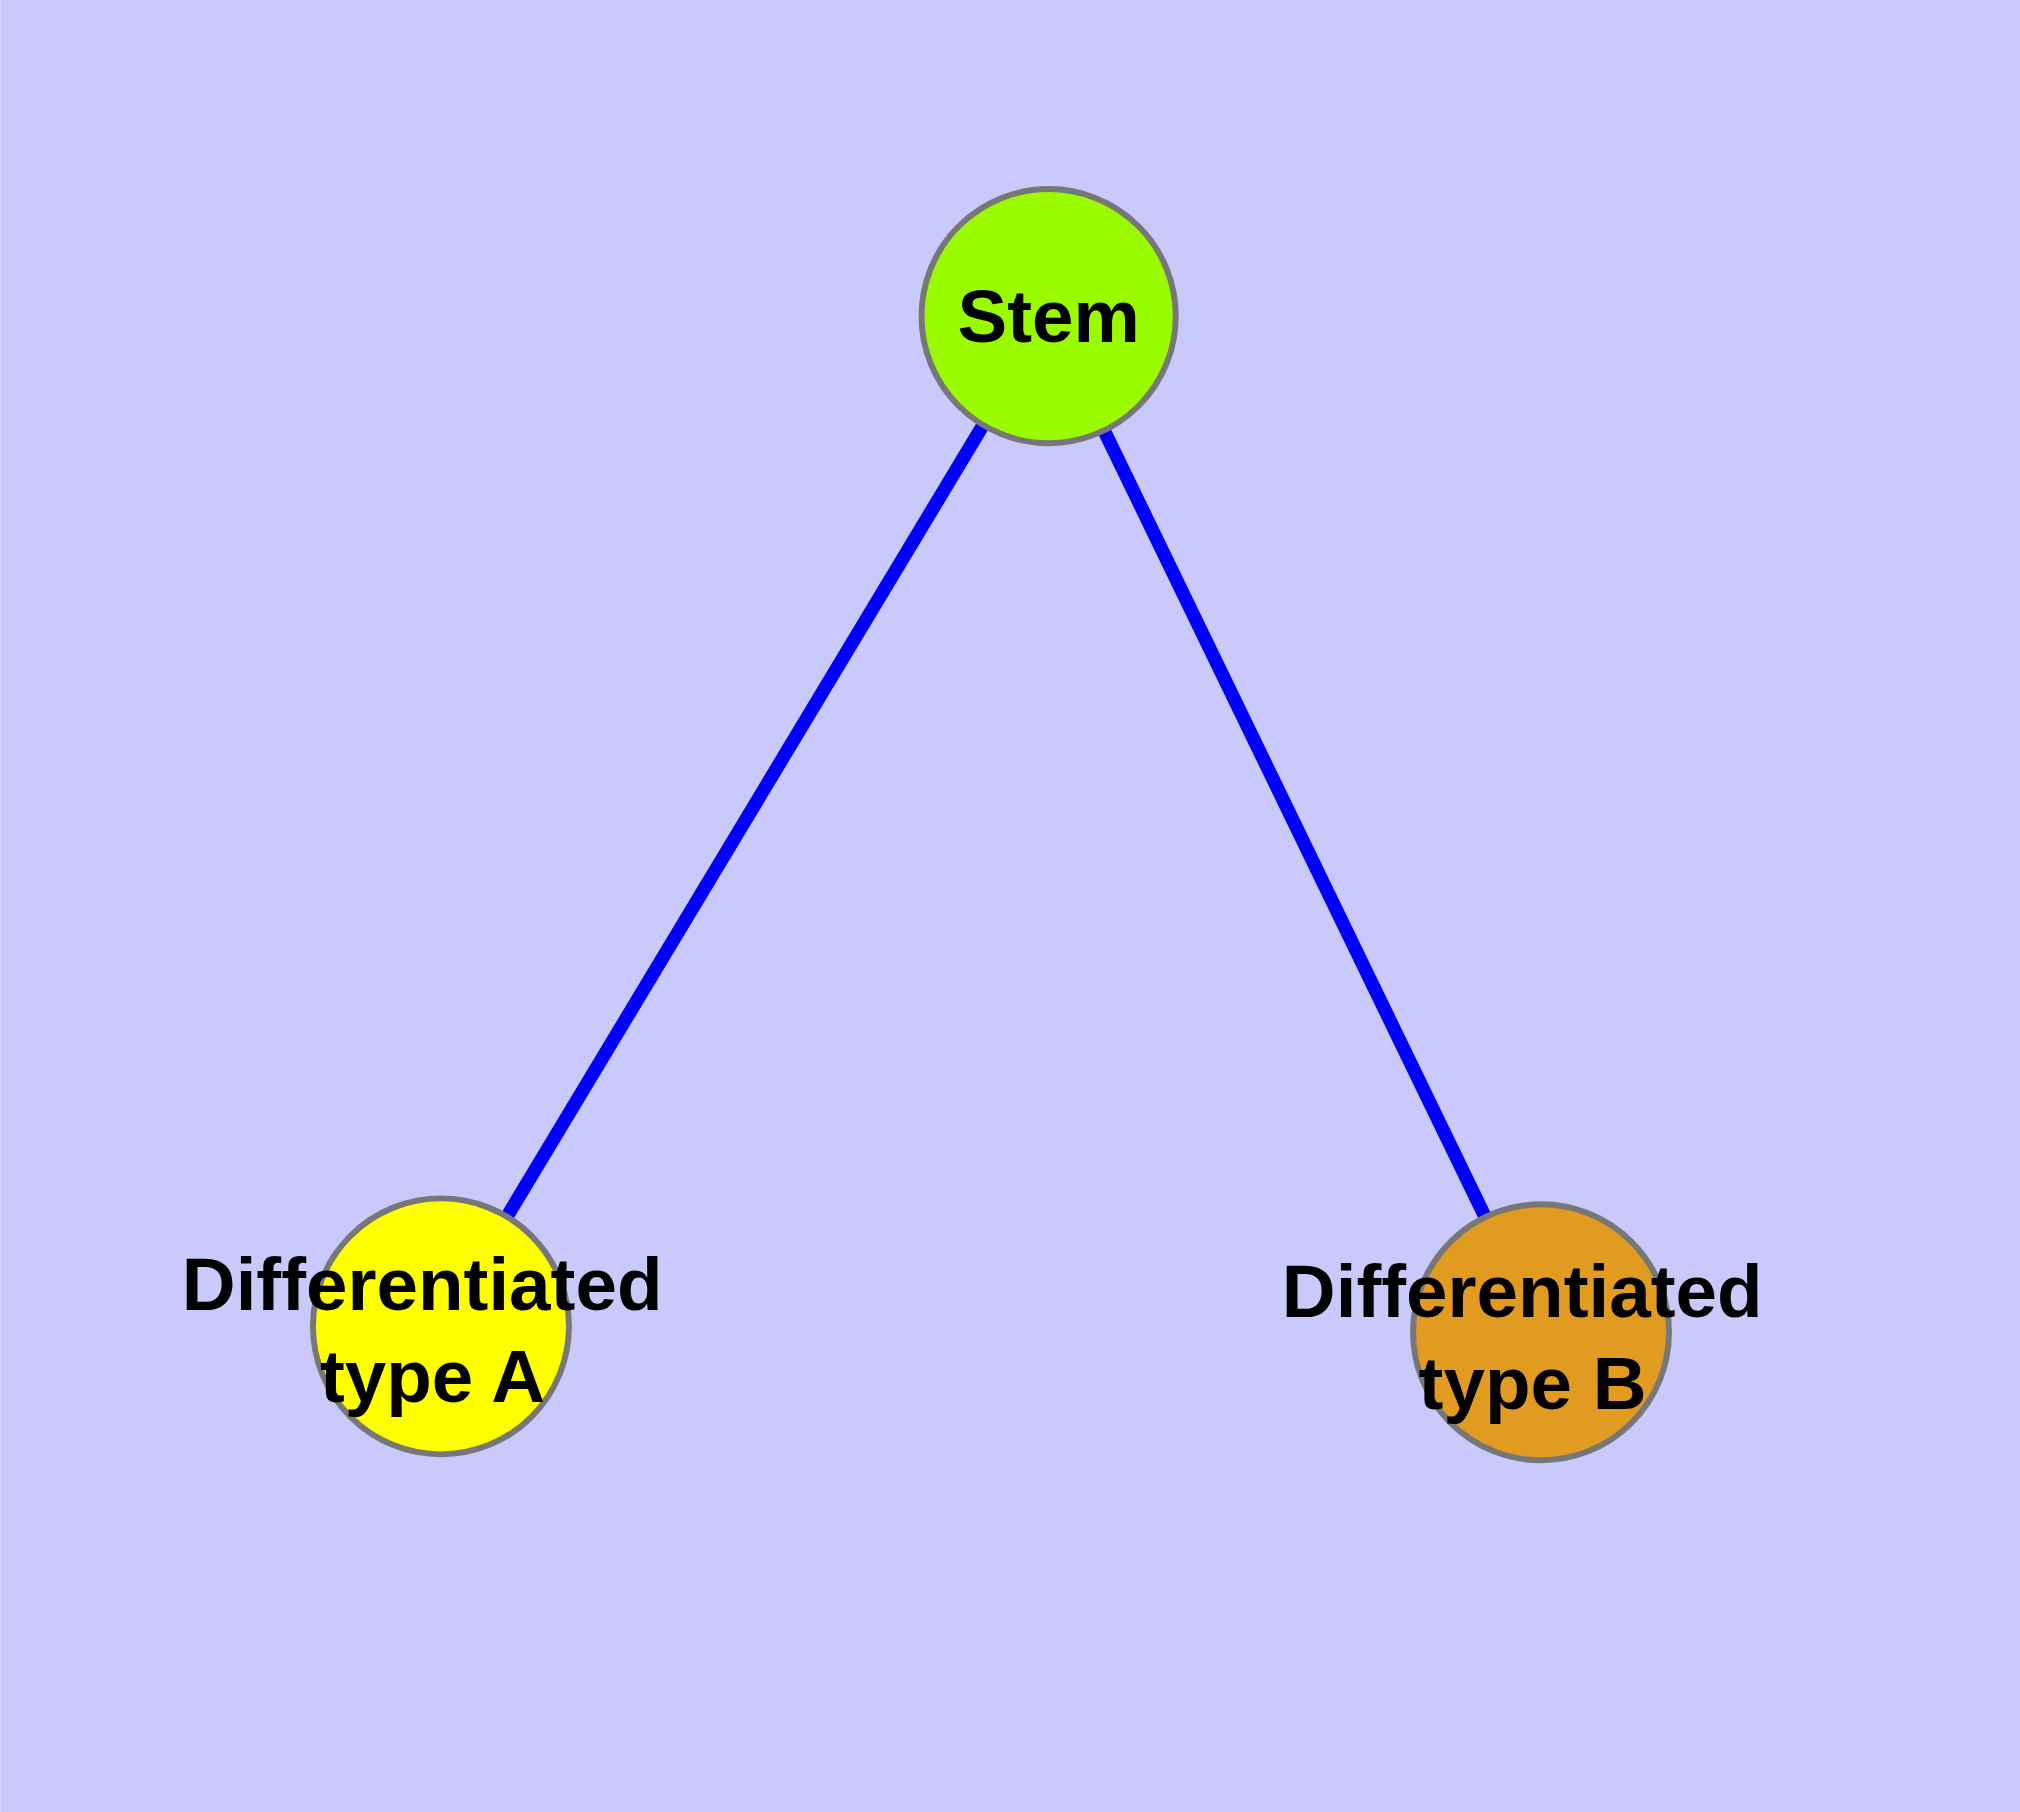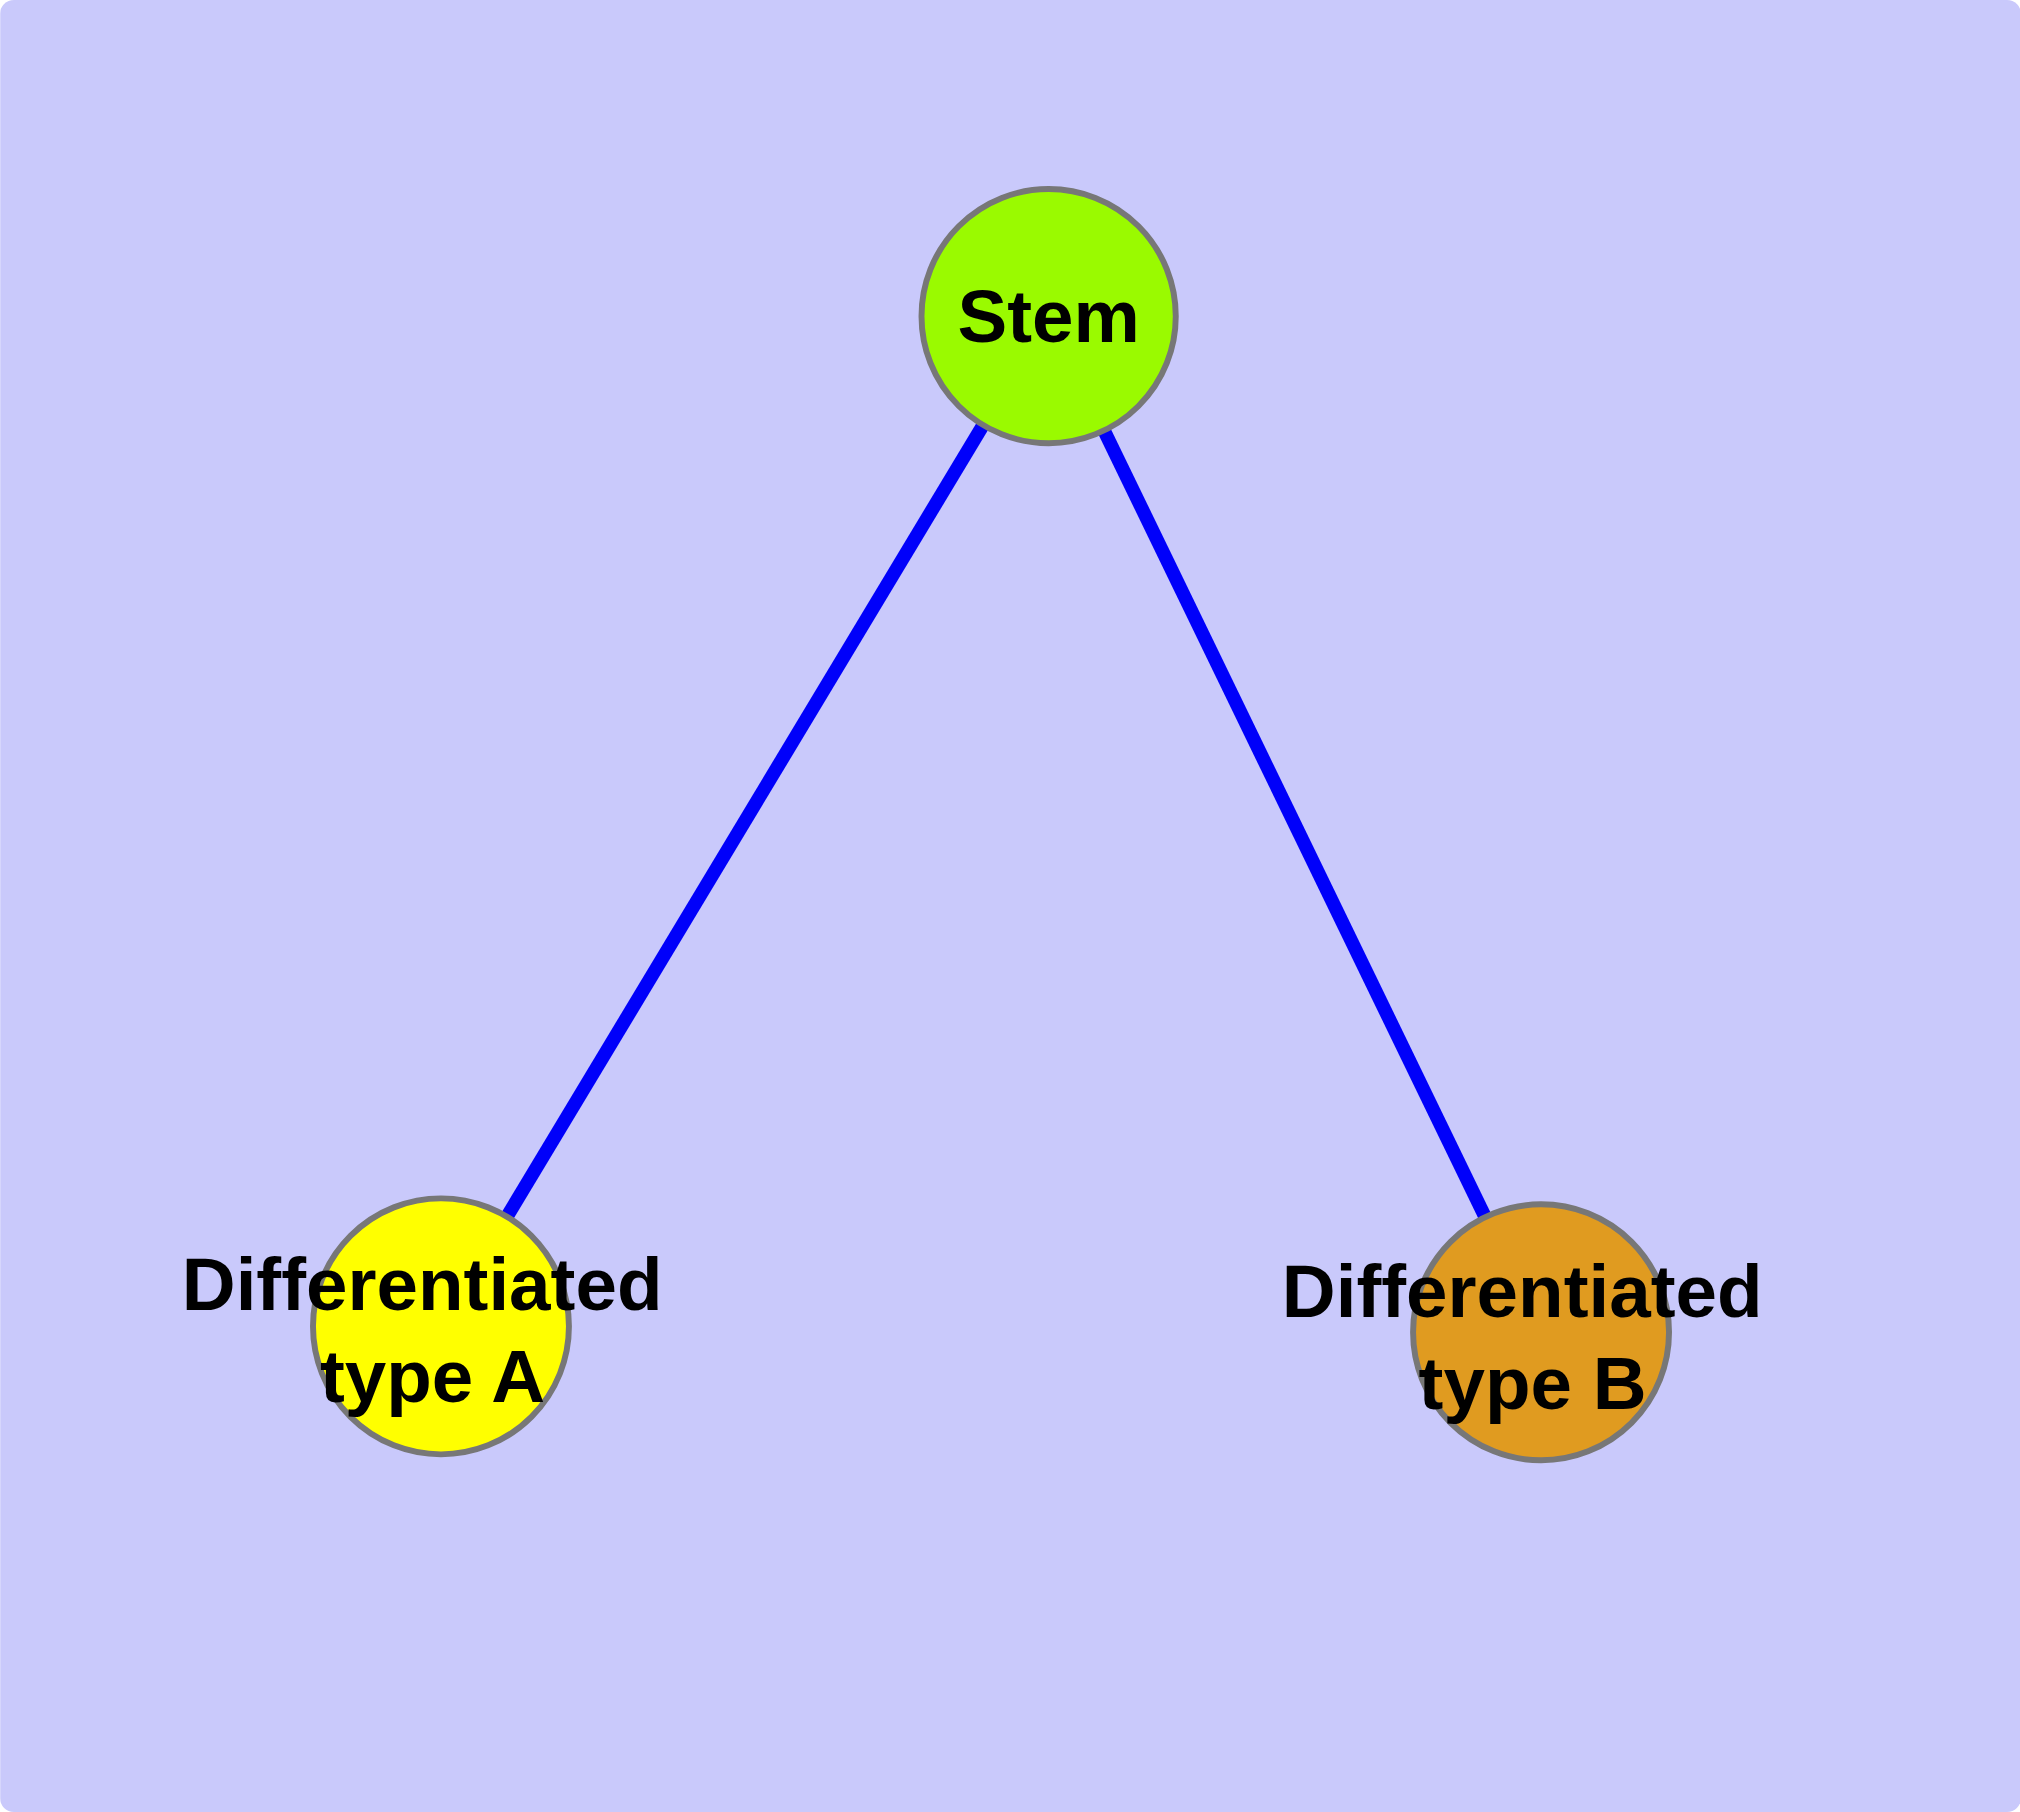--- a/index.html
+++ b/index.html
@@ -5,21 +5,20 @@
   html, body {
     margin: 0;
     padding: 0;
   }
   .canvas {
     position: relative;
     width: 2021px;
     height: 1812px;
     overflow: hidden;
     font-family: "Liberation Sans", sans-serif;
-    border-radius: 14px;
   }
   svg {
     display: block;
   }
   .edge {
     stroke-width: 16;
     stroke-linecap: butt;
     fill: none;
   }
   .node-circle {

